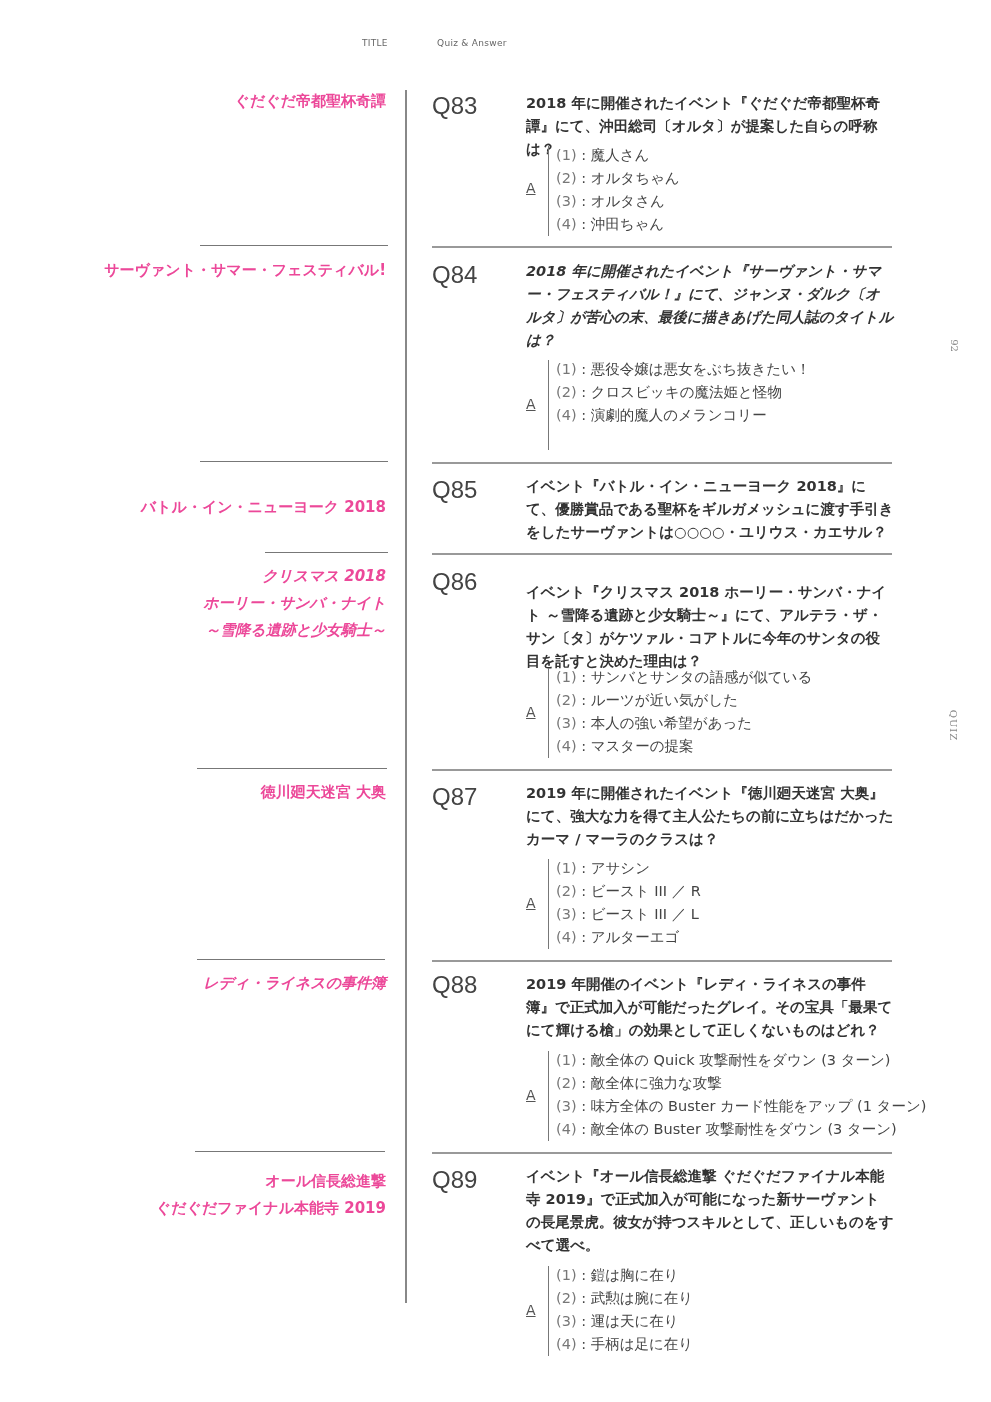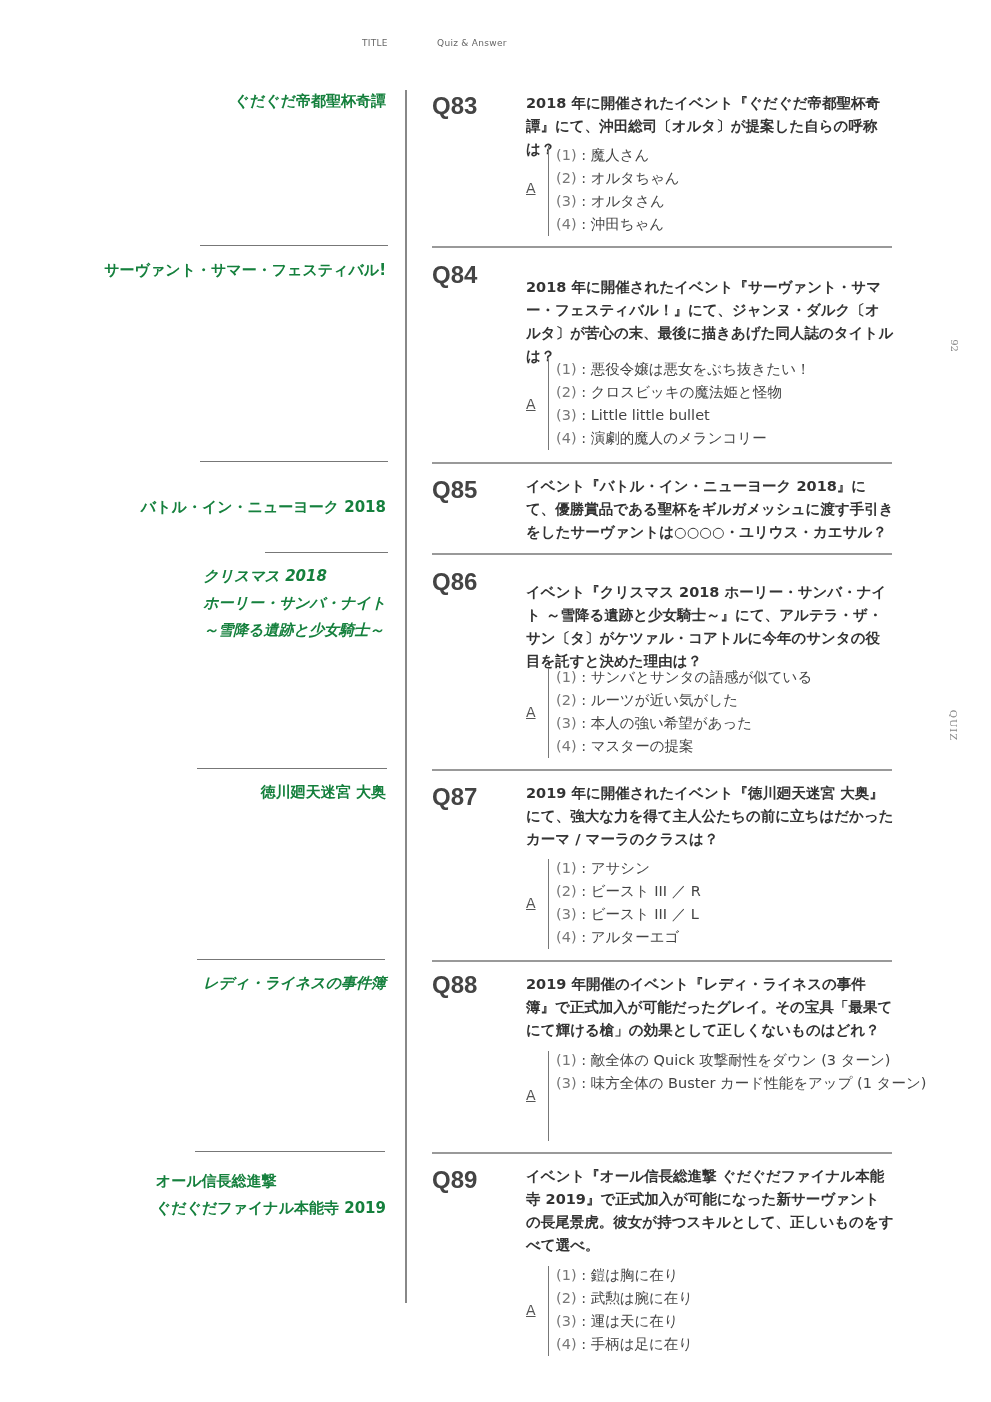--- a/index.html
+++ b/index.html
@@ -2,25 +2,25 @@
 <html><head>
 <meta charset="utf-8">
 <style>
   html, body { margin: 0; padding: 0; background: #ffffff; }
   body { width: 991px; height: 1402px; position: relative; overflow: hidden;
          font-family: "DejaVu Sans", "Liberation Sans", sans-serif; color: #333; }
   .hdr { position: absolute; top: 38px; font-size: 9px; color: #666; letter-spacing: 0.3px; }
   .hdr-title { left: 362px; }
   .hdr-sub { left: 437px; }
   .vline { position: absolute; left: 405px; top: 90px; width: 2px; height: 1213px; background: #888; }
-  .event { position: absolute; right: 605px; text-align: left; font-size: 15px; font-weight: bold;
-           color: #15803d; line-height: 27px; white-space: nowrap; }
+  .event { position: absolute; right: 605px; text-align: right; font-size: 15px; font-weight: bold;
+           color: #ec4899; line-height: 27px; white-space: nowrap; }
   .lsep { position: absolute; height: 1px; background: #777; }
   .rsep { position: absolute; left: 432px; width: 460px; height: 2px; background: #999; }
-  .qnum { position: absolute; left: 432px; font-size: 24px; font-weight: bold; color: #444;
+  .qnum { position: absolute; left: 432px; font-size: 24px; font-weight: normal; color: #444;
           font-family: "Liberation Sans", "DejaVu Sans", sans-serif; }
   .qtext { position: absolute; left: 526px; width: 368px; font-size: 14.5px; line-height: 23px;
            color: #333; font-weight: bold; }
   .ans { position: absolute; left: 526px; }
   .ans-a { position: absolute; left: 0; font-size: 14px; color: #555; text-decoration: underline; }
   .ans-bar { position: absolute; left: 22px; width: 1px; background: #777; }
   .opts { position: absolute; left: 30px; font-size: 14.5px; line-height: 23px; color: #444; white-space: nowrap; }
   .opt-num { color: #777; }
   .margin-num { position: absolute; left: 948px; top: 340px; font-size: 10px; color: #888;
                 transform: rotate(90deg); font-family: "DejaVu Serif", serif; }
@@ -54,28 +54,27 @@
   </div>
 </div>
 
 <div class="lsep" style="top:245px;left:200px;width:188px;"></div>
 <div class="rsep" style="top:246px;"></div>
 
 <div class="event" style="top:257px;">
   <div>サーヴァント・サマー・フェスティバル!</div>
 </div>
 <div class="qnum" style="top:261px;">Q84</div>
-<div class="qtext" style="top:276px;">2018 年に開催されたイベント『サーヴァント・サマー・フェスティバル！』にて、ジャンヌ・ダルク〔オルタ〕が苦心の末、最後に描きあげた同人誌のタイトルは？</div>
+<div class="qtext" style="top:260px;font-style:italic;">2018 年に開催されたイベント『サーヴァント・サマー・フェスティバル！』にて、ジャンヌ・ダルク〔オルタ〕が苦心の末、最後に描きあげた同人誌のタイトルは？</div>
 <div class="ans" style="top:358px;">
   <span class="ans-a" style="top:38px;">A</span>
   <div class="ans-bar" style="top:2px;height:90px;"></div>
   <div class="opts">
     <div><span class="opt-num">(1)</span> : <span>悪役令嬢は悪女をぶち抜きたい！</span></div>
     <div><span class="opt-num">(2)</span> : <span>クロスビッキの魔法姫と怪物</span></div>
-    <div><span class="opt-num">(3)</span> : <span>Little little bullet</span></div>
     <div><span class="opt-num">(4)</span> : <span>演劇的魔人のメランコリー</span></div>
   </div>
 </div>
 
 <div class="lsep" style="top:461px;left:200px;width:188px;"></div>
 <div class="rsep" style="top:462px;"></div>
 
 <div class="event" style="top:494px;">
   <div>バトル・イン・ニューヨーク 2018</div>
 </div>
@@ -128,21 +127,23 @@
 <div class="event" style="top:970px;font-style:italic;">
   <div>レディ・ライネスの事件簿</div>
 </div>
 <div class="qnum" style="top:971px;">Q88</div>
 <div class="qtext" style="top:973px;">2019 年開催のイベント『レディ・ライネスの事件簿』で正式加入が可能だったグレイ。その宝具「最果てにて輝ける槍」の効果として正しくないものはどれ？</div>
 <div class="ans" style="top:1049px;">
   <span class="ans-a" style="top:38px;">A</span>
   <div class="ans-bar" style="top:2px;height:90px;"></div>
   <div class="opts">
     <div><span class="opt-num">(1)</span> : <span>敵全体の Quick 攻撃耐性をダウン (3 ターン)</span></div>
+    <div><span class="opt-num">(2)</span> : <span>敵全体に強力な攻撃</span></div>
     <div><span class="opt-num">(3)</span> : <span>味方全体の Buster カード性能をアップ (1 ターン)</span></div>
+    <div><span class="opt-num">(4)</span> : <span>敵全体の Buster 攻撃耐性をダウン (3 ターン)</span></div>
   </div>
 </div>
 
 <div class="lsep" style="top:1151px;left:195px;width:190px;"></div>
 <div class="rsep" style="top:1152px;"></div>
 
 <div class="event" style="top:1168px;">
   <div>オール信長総進撃</div>
   <div>ぐだぐだファイナル本能寺 2019</div>
 </div>

